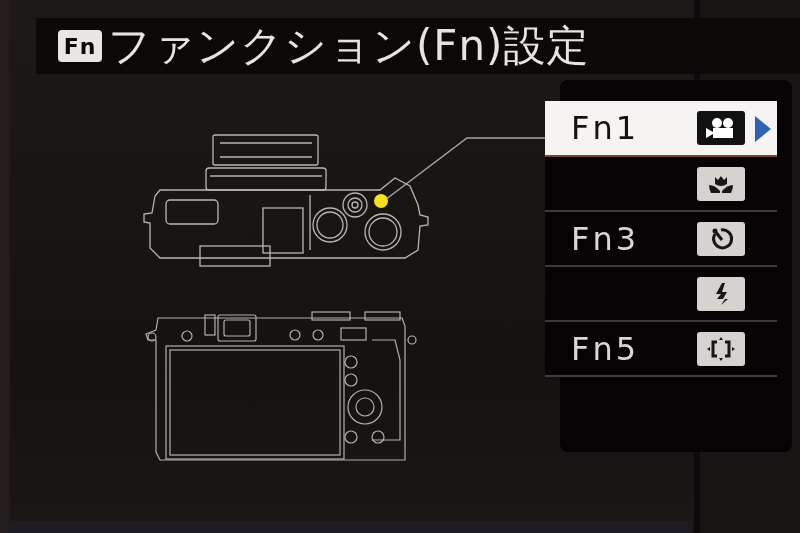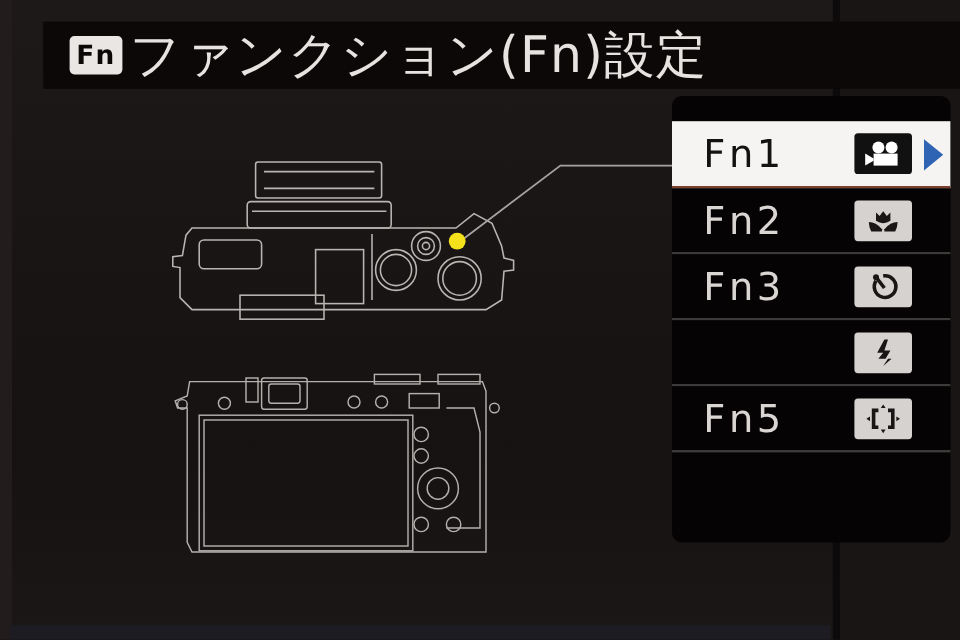--- a/index.html
+++ b/index.html
@@ -45,21 +45,21 @@
       font-family: "DejaVu Sans", sans-serif;
       white-space: nowrap;
     }
     
     .cam-svg { position: absolute; left: 0; top: 0; }
     
     .fn-panel {
       position: absolute; left: 560px; top: 80px; width: 232px; height: 372px;
       background: #050303; border-radius: 8px;
     }
-    .fn-list { position: absolute; left: 560px; top: 101px; width: 232px; }
+    .fn-list { position: absolute; left: 545px; top: 101px; width: 232px; }
     .fn-row {
       position: relative; height: 55px; box-sizing: border-box;
       display: flex; align-items: center;
       border-bottom: 2px solid #3d3a3a;
       color: #dad6d4; background: #050303;
     }
     .fn-row.selected {
       background: #f6f4f2; color: #141111;
       border-bottom: 2px solid #7a4030;
       height: 56px;
@@ -153,21 +153,20 @@
         <svg width="40" height="28" viewBox="0 0 40 28">
           <circle cx="16" cy="9" r="5" fill="#fff"></circle>
           <circle cx="27" cy="9" r="5" fill="#fff"></circle>
           <rect x="12" y="14" width="20" height="10" fill="#fff"></rect>
           <polygon points="5,14 12,18 12,20 5,24" fill="#fff"></polygon>
         </svg>
       </span>
       <span class="arrow"></span>
     </div>
     <div class="fn-row">
-      <span class="label">Fn2</span>
       <span class="icon-box">
         <svg width="36" height="26" viewBox="0 0 36 26">
           <path d="M12 6 L15 9 L18 5 L21 9 L24 6 L24 13 Q18 17 12 13 Z" fill="#1a1616"></path>
           <path d="M6 14 Q12 14 17 20 L17 22 L8 22 Q6 18 6 14 Z" fill="#1a1616"></path>
           <path d="M30 14 Q24 14 19 20 L19 22 L28 22 Q30 18 30 14 Z" fill="#1a1616"></path>
         </svg>
       </span>
     </div>
     <div class="fn-row">
       <span class="label">Fn3</span>

